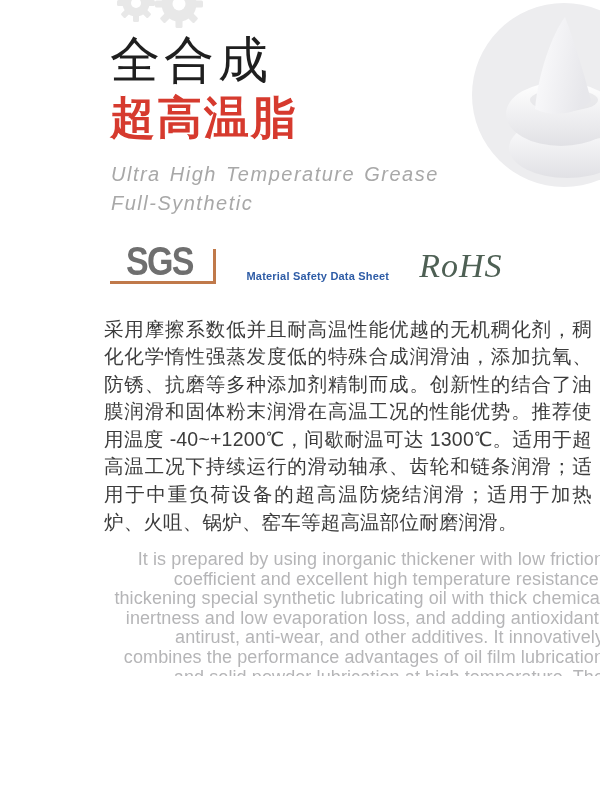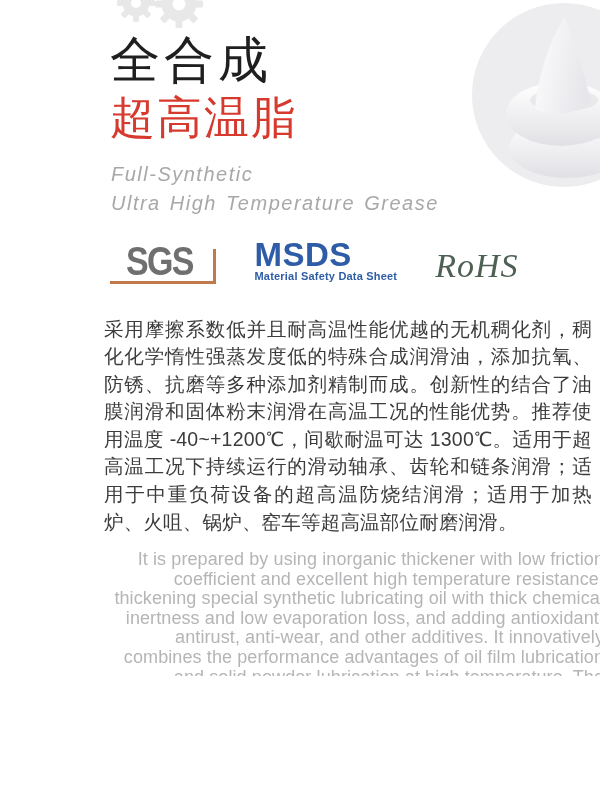--- a/index.html
+++ b/index.html
@@ -15,33 +15,33 @@
   .product { position:absolute; left:416px; top:2px; width:200px; height:192px; }
 
   
   .title-cn {
     position:absolute; left:62px; top:32px;
     font-size:50px; line-height:56px; font-weight:500;
     color:#1f1f1f; letter-spacing:4px; white-space:nowrap;
   }
   .title-red {
     position:absolute; left:62px; top:92px;
-    font-size:45px; line-height:52px; font-weight:400;
+    font-size:45px; line-height:52px; font-weight:700;
     color:#d63a2e; letter-spacing:2px; white-space:nowrap;
   }
   .subtitle {
     position:absolute; left:63px; top:160px;
     font-size:20px; line-height:29px; font-style:italic;
     color:#a8a8a8; letter-spacing:1.5px; word-spacing:2px; white-space:nowrap;
   }
 
   
   .certs {
     position:absolute; left:62px; top:240px;
-    display:flex; align-items:flex-end; gap:38px; height:44px;
+    display:flex; align-items:flex-end; gap:30px; height:44px;
   }
   .sgs {
     position:relative; padding:0 12px 2px 16px;
     border-bottom:3px solid #c0794a;
   }
   .sgs::after {
     content:""; position:absolute; right:0; bottom:-3px;
     width:3px; height:35px; background:#c0794a;
   }
   .sgs-text {
@@ -129,30 +129,29 @@
       <ellipse cx="100" cy="126" rx="48" ry="15" fill="#d9d9dd" opacity="0.55"></ellipse>
       <ellipse cx="97" cy="112" rx="55" ry="32" fill="url(#g1)"></ellipse>
       <ellipse cx="100" cy="98" rx="34" ry="11" fill="#dcdce0" opacity="0.5"></ellipse>
       <path d="M71,107 C74,72 88,32 101,15 C109,36 121,74 127,99 C114,113 86,115 71,107 Z" fill="url(#g2)"></path>
     </svg>
   </div>
 
   <div class="title-cn">全合成</div>
   <div class="title-red">超高温脂</div>
   <div class="subtitle">
+    <div>Ultra High Temperature Grease</div>
     <div>Full-Synthetic</div>
-    <div>Ultra High Temperature Grease</div>
   </div>
 
   <div class="certs">
     <div class="sgs">
       <span class="sgs-text">SGS</span>
     </div>
     <div class="msds">
-      <div class="msds-main">MSDS</div>
       <div class="msds-sub">Material Safety Data Sheet</div>
     </div>
     <div class="rohs">RoHS</div>
   </div>
 
   <p class="desc-cn">采用摩擦系数低并且耐高温性能优越的无机稠化剂，稠化化学惰性强蒸发度低的特殊合成润滑油，添加抗氧、防锈、抗磨等多种添加剂精制而成。创新性的结合了油膜润滑和固体粉末润滑在高温工况的性能优势。推荐使用温度 -40~+1200℃，间歇耐温可达 1300℃。适用于超高温工况下持续运行的滑动轴承、齿轮和链条润滑；适用于中重负荷设备的超高温防烧结润滑；适用于加热炉、火咀、锅炉、窑车等超高温部位耐磨润滑。</p>
   <p class="desc-en">It is prepared by using inorganic thickener with low friction coefficient and excellent high temperature resistance, thickening special synthetic lubricating oil with thick chemical inertness and low evaporation loss, and adding antioxidant, antirust, anti-wear, and other additives. It innovatively combines the performance advantages of oil film lubrication and solid powder lubrication at high temperature. The recommended operating temperature is -40~+1200°C, and can reach 1300 °C in the intermittent temperature resistance. It is suitable for lubrication of sliding bearings, gears and chains that are continuously operating under ultra-high temperature conditions; suitable for ultra-high temperature anti-sintering lubrication of medium and heavy load equipment; suitable for wear-resistant lubrication of ultra-high temperature parts such as heating furnace, fire nozzle as well as boiler and kiln car.</p>
 
 </div>
 

